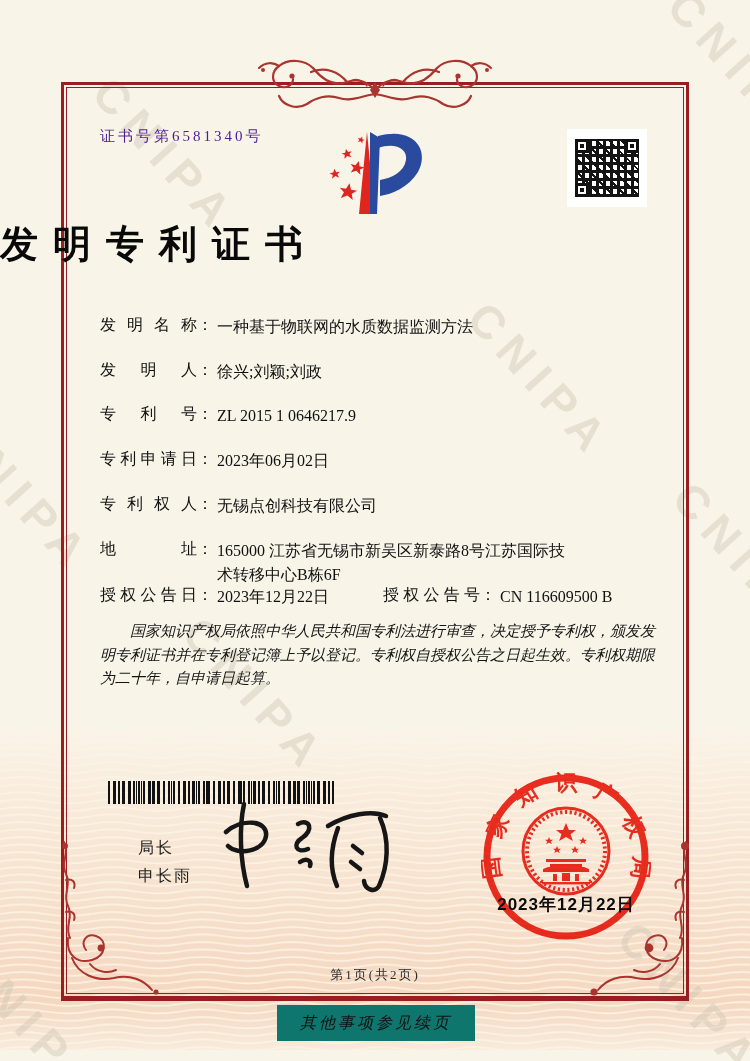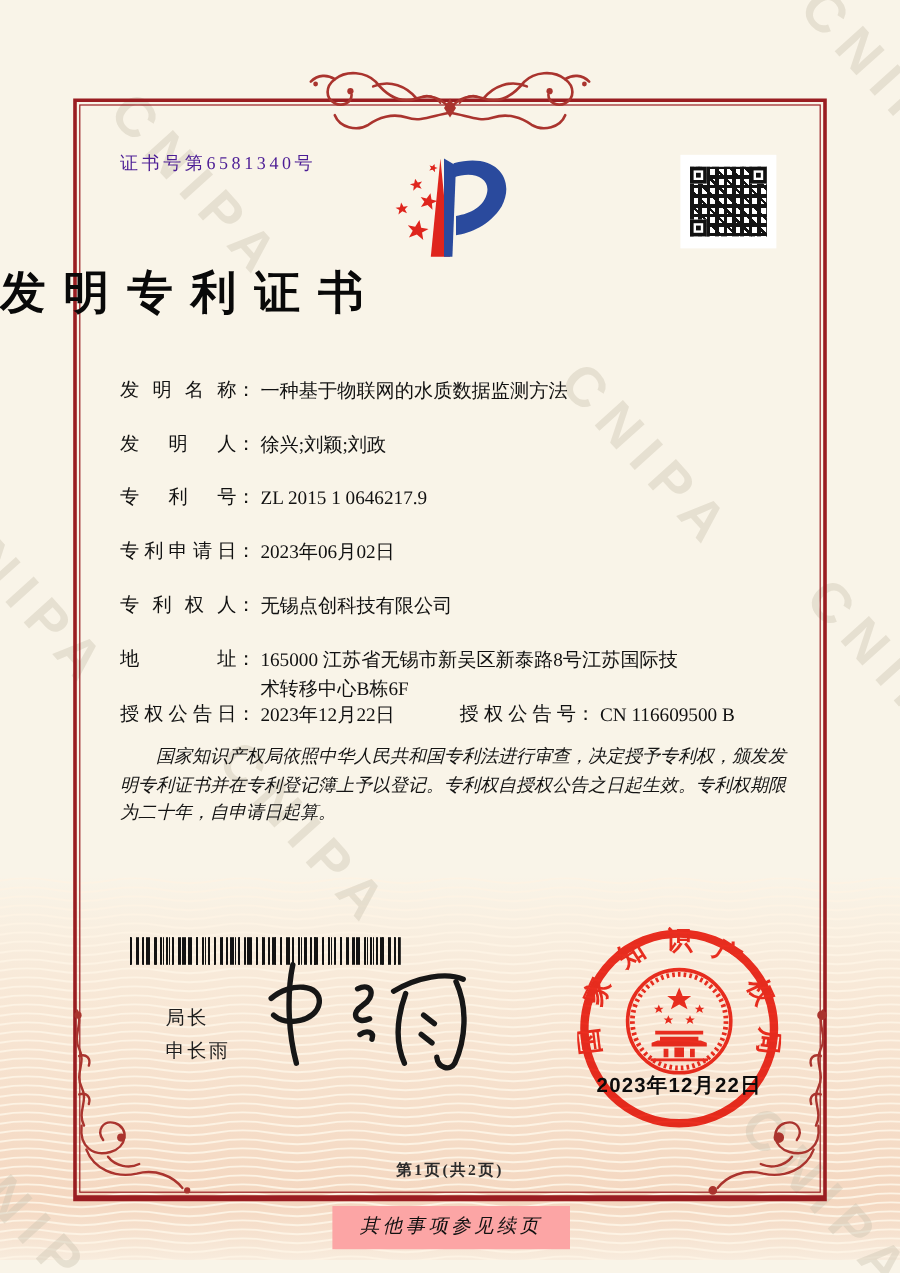--- a/index.html
+++ b/index.html
@@ -83,25 +83,25 @@
   }
   .signature{position:absolute;left:212px;top:796px;z-index:7;}
   .seal{position:absolute;left:481px;top:772px;z-index:6;opacity:.95;mix-blend-mode:multiply;}
   .seal-date{
     position:absolute;left:480px;top:893px;width:172px;z-index:7;
     text-align:center;font-family:"Liberation Sans","DejaVu Sans",sans-serif;
     font-size:17px;font-weight:600;color:#0c0c0c;letter-spacing:1px;
   }
   .pagenum{
     position:absolute;left:0;top:966px;width:750px;z-index:5;
-    text-align:center;font-size:13px;letter-spacing:2px;color:#2b2b2b;font-weight:bold;
+    text-align:center;font-size:13px;letter-spacing:2px;color:#2b2b2b;
   }
   .note-box{
     position:absolute;left:277px;top:1005px;width:198px;height:36px;z-index:5;
-    background:#fca5a5;text-align:center;
+    background:#0f766e;text-align:center;
   }
   .note-box span{
     display:inline-block;line-height:36px;font-size:16px;font-style:italic;
     letter-spacing:3px;color:#111;
   }
 </style>
 </head>
 <body>
 
 <svg id="waves" width="750" height="320" viewBox="0 0 750 320">

